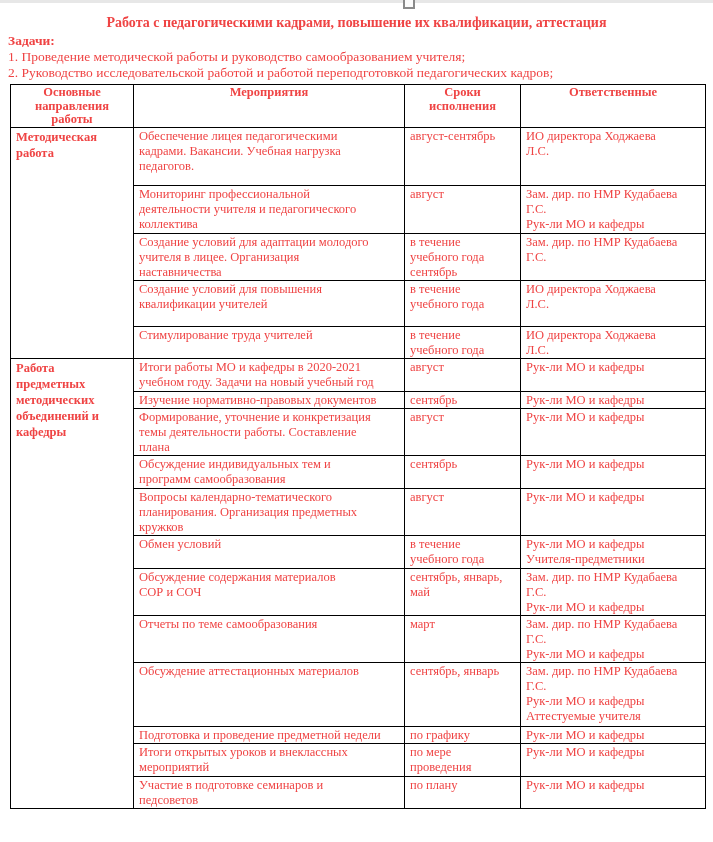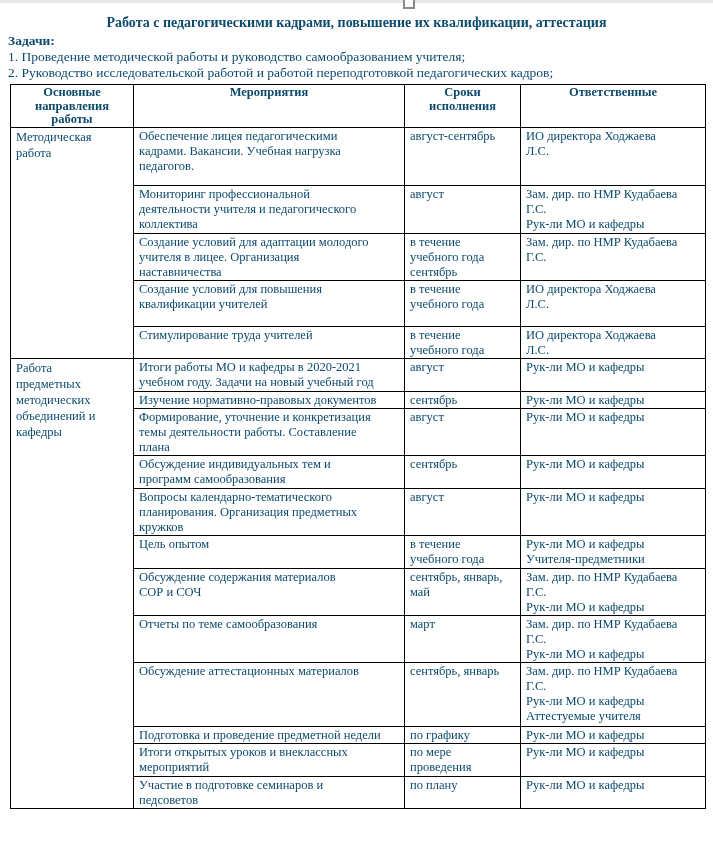--- a/index.html
+++ b/index.html
@@ -4,21 +4,21 @@
 <style>
   * { margin: 0; padding: 0; box-sizing: border-box; }
   html, body { background: #ffffff; }
   .page {
     position: relative;
     width: 713px;
     height: 842px;
     background: #ffffff;
     overflow: hidden;
     font-family: "Liberation Serif", "DejaVu Serif", serif;
-    color: #0c4a6e;
+    color: #ef4444;
   }
   .top-strip {
     position: absolute;
     top: 0; left: 0;
     width: 713px; height: 3px;
     background: #e7e7e7;
   }
   .anchor-box {
     position: absolute;
     top: 0; left: 403px;
@@ -64,21 +64,21 @@
     line-height: 13.5px;
     padding: 1px 2px 0 2px;
     white-space: pre-line;
   }
   table.plan td {
     line-height: 15px;
     padding: 1px 4px 0 5px;
     white-space: pre-line;
   }
   table.plan td.dir {
-    font-weight: normal;
+    font-weight: bold;
     line-height: 16px;
     padding: 1px 12px 0 5px;
     margin-left: 36px;
   }
 </style>
 </head>
 <body>
 
 <div class="page">
   <div class="top-strip"></div>
@@ -184,21 +184,21 @@
           <td>Рук-ли МО и кафедры</td>
         </tr>
         <tr style="height: 45px;">
           <td>Вопросы календарно-тематического
 планирования. Организация предметных
 кружков</td>
           <td>август</td>
           <td>Рук-ли МО и кафедры</td>
         </tr>
         <tr style="height: 33px;">
-          <td>Цель опытом</td>
+          <td>Обмен условий</td>
           <td>в течение
 учебного года</td>
           <td>Рук-ли МО и кафедры
 Учителя-предметники</td>
         </tr>
         <tr style="height: 45px;">
           <td>Обсуждение содержания материалов
 СОР и СОЧ</td>
           <td>сентябрь, январь,
 май</td>

